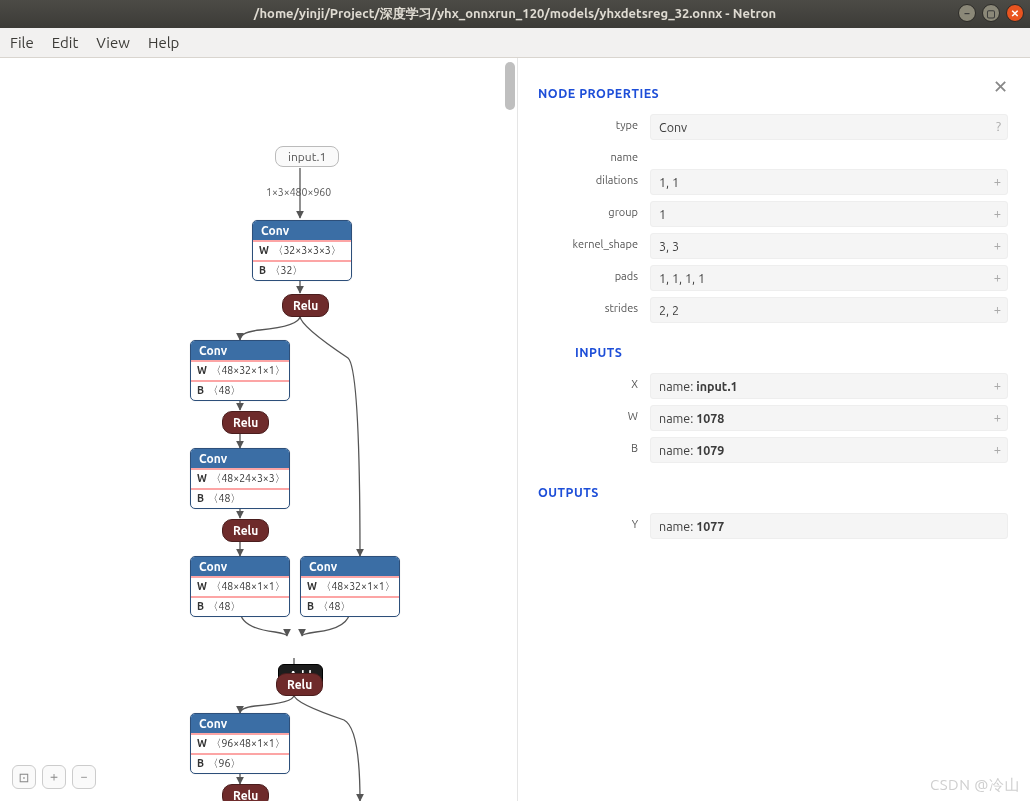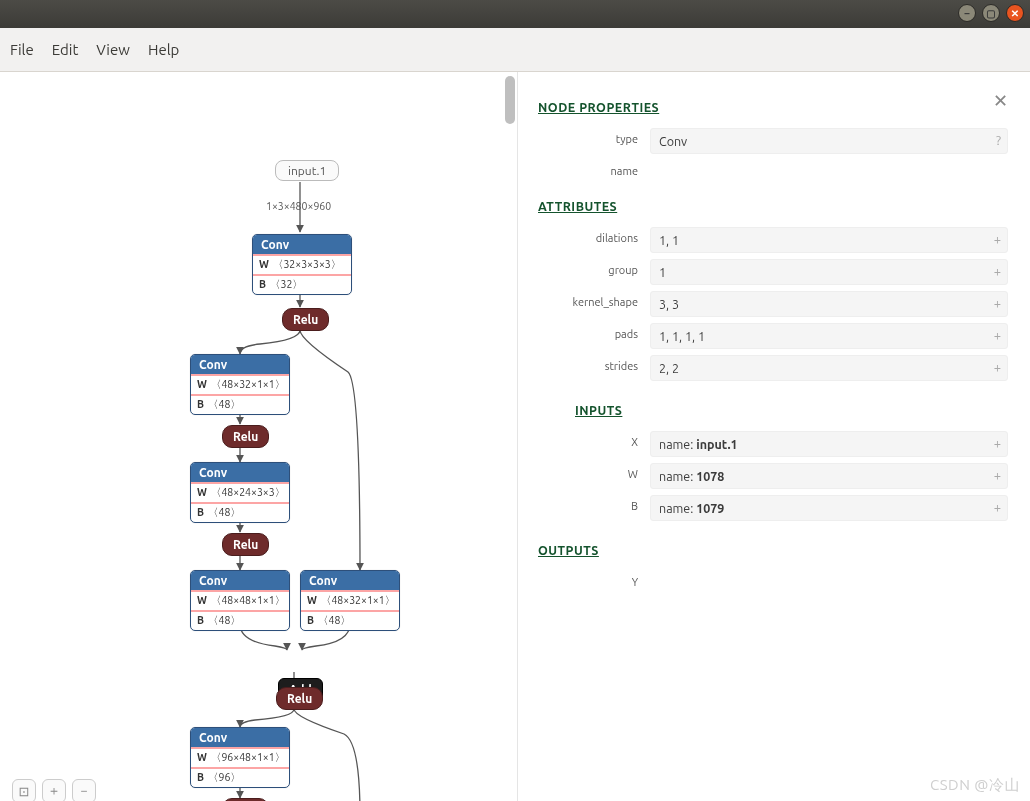--- a/index.html
+++ b/index.html
@@ -1,51 +1,52 @@
 <!DOCTYPE html>
 <html><head>
 <meta charset="utf-8">
 <style>
   * { box-sizing: border-box; margin: 0; padding: 0; }
   html, body { width: 1030px; height: 801px; font-family: "Ubuntu", "Segoe UI", Arial, sans-serif; background: #f2f1f0; overflow: hidden; }
   .titlebar { height: 28px; background: linear-gradient(#4c4b46,#3c3b37); color: #dfdbd2; display:flex; align-items:center; justify-content:center; position:relative; font-size:13px; font-weight:bold; }
   .titlebar .winbtns { position:absolute; right:6px; top:4px; display:flex; gap:6px; }
   .winbtn { width:18px; height:18px; border-radius:9px; border:1px solid #2b2a27; font-size:10px; display:flex; align-items:center; justify-content:center; color:#3a3a3a; }
   .min { background:#8b8878;} .max { background:#8b8878;} .cls { background:#e95420; color:#fff;}
-  .menubar { height:44px; background:#f2f1f0; border-bottom:1px solid #d9d5cf; display:flex; align-items:center; gap:18px; padding:0 10px; font-size:15px; color:#3c3b37; }
+  .menubar { height:30px; background:#f2f1f0; border-bottom:1px solid #d9d5cf; display:flex; align-items:center; gap:18px; padding:0 10px; font-size:15px; color:#3c3b37; }
   .workspace { display:flex; height: calc(801px - 28px - 30px); background:#fff; }
   .canvas { position:relative; flex:0 0 518px; background:#fff; border-right:1px solid #e5e5e5; overflow:hidden; }
   .scroll-thumb { position:absolute; top:4px; right:2px; width:10px; height:48px; background:#bfbfbf; border-radius:5px; }
   svg.edges { position:absolute; inset:0; }
   .node { position:absolute; font-size:11px; }
   .input-node { border:1px solid #bbb; border-radius:8px; background:#fafafa; padding:3px 12px; font-size:12px; color:#555; }
   .shape-label { position:absolute; font-size:10.5px; color:#555; white-space:nowrap; }
   .conv { width:100px; border:1px solid #2d4f7a; border-radius:5px; overflow:hidden; background:#fff; box-shadow:0 0 0 .5px rgba(0,0,0,.05); }
   .conv .hdr { background:#3b6ea5; color:#fff; font-weight:bold; font-size:12px; padding:3px 8px; }
   .conv .row { font-size:10.5px; padding:2px 6px; color:#333; border-top:2px solid #fca5a5; white-space:nowrap; }
   .conv .row b { font-weight:bold; margin-right:4px; }
   .relu { background:#6e2b2b; color:#fff; font-weight:bold; font-size:12px; padding:4px 10px; border-radius:10px; border:1px solid #4a1d1d; }
   .addn { background:#1d1d1d; color:#fff; font-weight:bold; font-size:12px; padding:4px 10px; border-radius:6px; border:1px solid #000; }
   .zoom-ctrls { position:absolute; left:12px; bottom:12px; display:flex; gap:6px; }
   .zbtn { width:24px; height:24px; border:1px solid #ccc; border-radius:6px; background:#fafafa; display:flex; align-items:center; justify-content:center; font-size:13px; color:#888; }
   
   .props { flex:1; padding:18px 22px 18px 20px; overflow-y:auto; font-size:13px; color:#3c3c3c; position:relative; }
   .props .close { position:absolute; right:22px; top:18px; font-size:18px; color:#888; cursor:pointer; }
-  .sectitle { font-weight:bold; letter-spacing:.5px; font-size:12.5px; color:#14532d; margin:10px 0 14px 0;text-decoration:underline; }
+  .sectitle { font-weight:bold; letter-spacing:.5px; font-size:12.5px; color:#1d4ed8; margin:10px 0 14px 0; }
   .proprow { display:flex; align-items:stretch; margin-bottom:6px; }
   .proprow .lbl { width:112px; text-align:right; padding:5px 12px 0 0; font-size:11px; color:#555; }
   .proprow .val { flex:1; background:#f5f5f5; border:1px solid #eee; border-radius:3px; padding:5px 8px; font-size:12.5px; position:relative; min-height:26px; }
   .proprow .val .suffix-btn { position:absolute; right:6px; top:4px; color:#aaa; font-size:13px; }
   .proprow .val b { font-weight:bold; }
   .watermark { position:absolute; right:10px; bottom:6px; font-size:15px; color:#cfcfcf; letter-spacing:.5px; }
 </style>
 </head>
 <body>
 
 <div class="titlebar">
+  <span>/home/yinji/Project/深度学习/yhx_onnxrun_120/models/yhxdetsreg_32.onnx - Netron</span>
   <div class="winbtns">
     <div class="winbtn min">–</div>
     <div class="winbtn max">▢</div>
     <div class="winbtn cls">✕</div>
   </div>
 </div>
 
 <div class="menubar">
   <span>File</span>
   <span>Edit</span>
@@ -156,21 +157,20 @@
       <div class="lbl">type</div>
       <div class="val">
         <span>Conv</span>
         <span class="suffix-btn">?</span>
       </div>
     </div>
     <div class="proprow">
       <div class="lbl">name</div>
     </div>
 
-    <div class="sectitle" style="margin-top:22px;">ATTRIBUTES</div>
 
     <div class="proprow">
       <div class="lbl">dilations</div>
       <div class="val">
         <span>1, 1</span>
         <span class="suffix-btn">+</span>
       </div>
     </div>
     <div class="proprow">
       <div class="lbl">group</div>
@@ -222,18 +222,21 @@
       <div class="val">
         <span>name: </span><b>1079</b>
         <span class="suffix-btn">+</span>
       </div>
     </div>
 
     <div class="sectitle" style="margin-top:22px;">OUTPUTS</div>
 
     <div class="proprow">
       <div class="lbl">Y</div>
+      <div class="val">
+        <span>name: </span><b>1077</b>
+      </div>
     </div>
 
   </div>
 </div>
 
 <div class="watermark">CSDN @冷山</div>
 
 </body></html>

